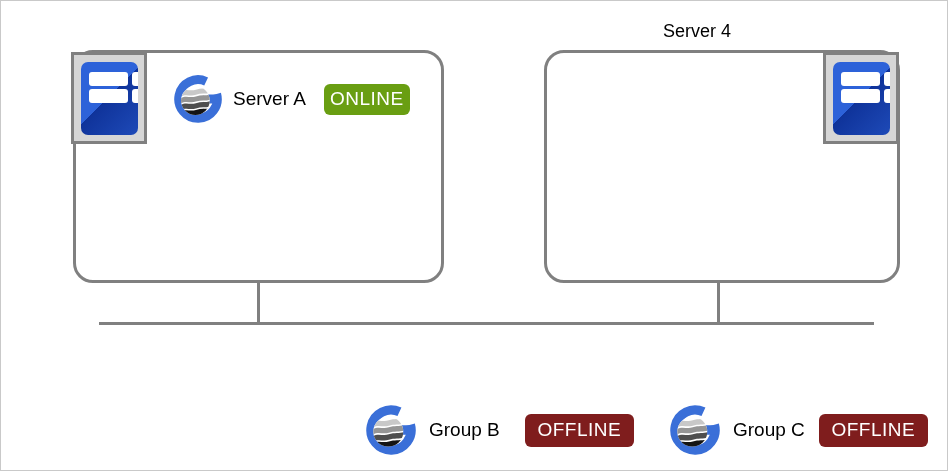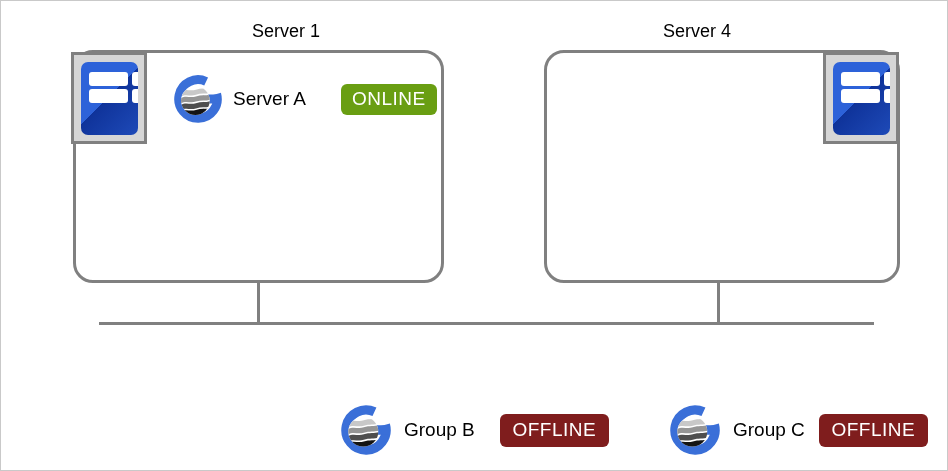--- a/index.html
+++ b/index.html
@@ -48,32 +48,32 @@
 
   
   .vline{position:absolute;width:3px;height:42px;background:#808080;}
   #vline1{left:256px;top:281px;}
   #vline2{left:716px;top:281px;}
   .bus{position:absolute;left:98px;top:321px;width:775px;height:3px;background:#808080;}
 
   
   .group-row{position:absolute;display:flex;align-items:center;}
   #rowA{left:172px;top:73px;height:50px;}
-  #rowB{left:339px;top:403px;height:52px;}
+  #rowB{left:364px;top:403px;height:52px;}
   #rowC{left:668px;top:403px;height:52px;}
   .glogo{flex:0 0 auto;}
   #rowA .glogo{width:50px;height:50px;margin-right:10px;}
   #rowB .glogo,#rowC .glogo{width:52px;height:52px;margin-right:12px;}
   .group-name{font-size:19px;color:#000;white-space:nowrap;}
   .badge{
     display:flex;align-items:center;justify-content:center;
     color:#fff;font-size:19px;border-radius:6px;
     letter-spacing:0.5px;white-space:nowrap;
   }
-  .badge.online{width:96px;height:31px;background:#699E12;margin-left:35px;}
+  .badge.online{width:86px;height:31px;background:#699E12;margin-left:18px;}
   .badge.offline{width:109px;height:33px;background:#7f1d1d;}
   #rowB .badge{margin-left:25px;}
   #rowC .badge{margin-left:14px;}
 </style>
 </head>
 <body>
 
 <svg width="0" height="0" style="position:absolute" aria-hidden="true">
   <defs>
     <clipPath id="sphere-clip">
@@ -88,21 +88,20 @@
         <path d="M6 24.5 C11 19.5 16 23.5 22 21.5 C28 19.5 33 21.5 38 18.5 L38 23.5 C33 26.5 28 24.5 22 26.5 C16 28.5 11 24.5 6 29.5 Z" fill="#959595"></path>
         <path d="M6 31 C11 26 16 30 22 28 C28 26 33 28 38 25 L38 30 C33 33 28 31 22 33 C16 35 11 31 6 36 Z" fill="#4E4E4E"></path>
         <path d="M6 37.5 C11 32.5 16 36.5 22 34.5 C28 32.5 33 34.5 38 31.5 L38 41 L6 41 Z" fill="#141414"></path>
       </g>
     </symbol>
   </defs>
 </svg>
 
 <div class="page">
 
-  <div class="server-label" style="left:230px;">Server 1</div>
   <div class="server-label" style="left:641px;">Server 4</div>
 
   <div class="server-box" id="box1"></div>
   <div class="server-box" id="box2"></div>
 
   <div class="srv-frame" id="srv1">
     <div class="srv-body">
       <div class="srv-bar srv-bar1"></div>
       <div class="srv-tab srv-tab1"></div>
       <div class="srv-bar srv-bar2"></div>

